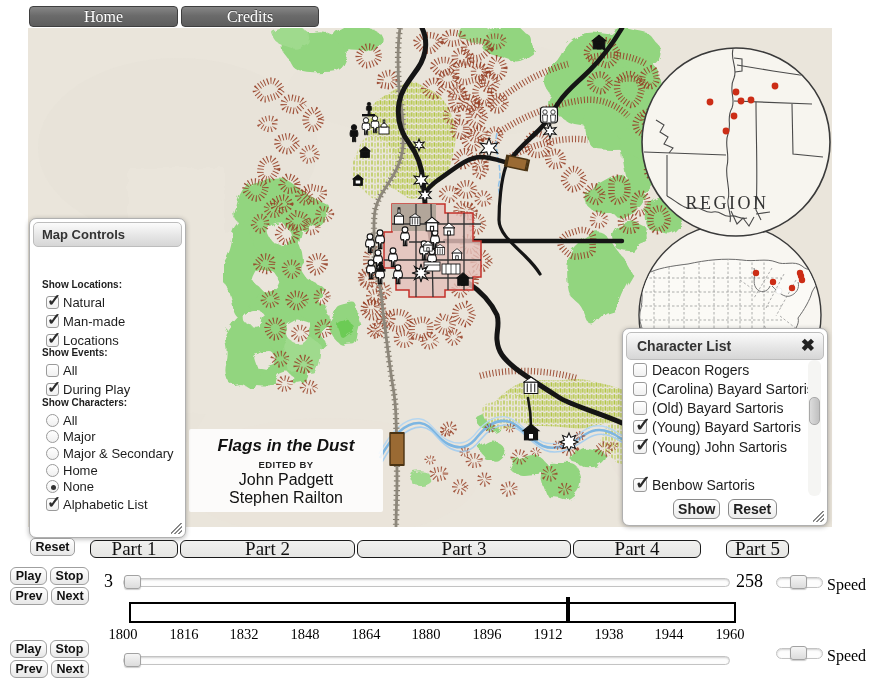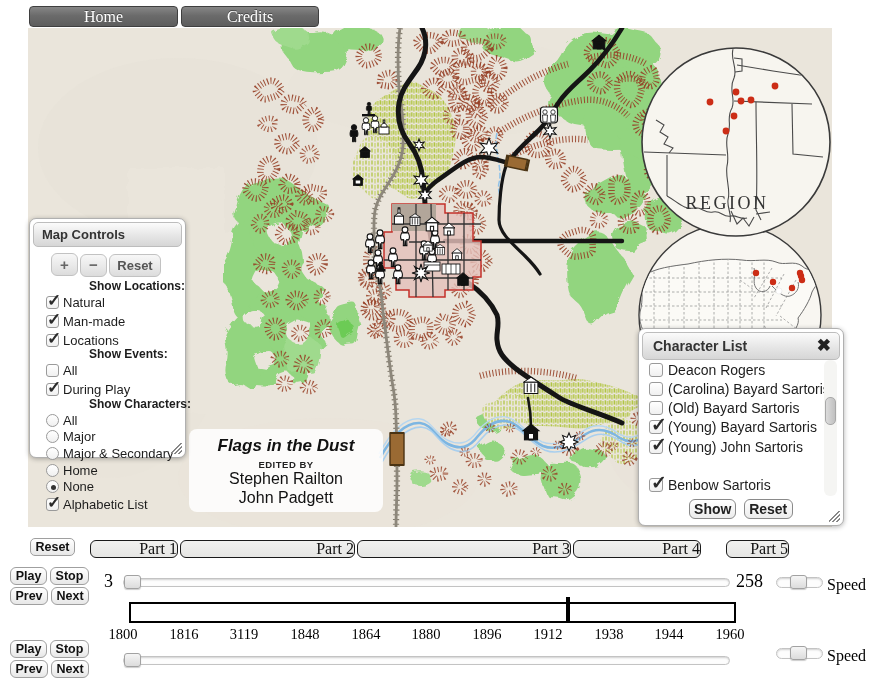--- a/index.html
+++ b/index.html
@@ -13,28 +13,28 @@
   border:1px solid #bdbdbd; border-radius:5px; font-weight:bold; color:#333; }
 .gbtn { display:inline-block; background:linear-gradient(#f7f7f7,#e9e9e9 55%,#dcdcdc); border:1px solid #c2c2c2;
   border-radius:6px; color:#666; font-weight:bold; text-align:center; }
 .cb { display:inline-block; width:13px; height:13px; border:1px solid #9a9a9a; border-radius:3px;
   background:linear-gradient(#fff,#f0f0f0); margin-right:4px; position:relative; flex:none; }
 .cb.c::after { content:"\2713"; position:absolute; left:0px; top:-7px; font-size:17px; font-weight:bold; color:#2b2b2b; }
 .rb { display:inline-block; width:13px; height:13px; border:1px solid #9a9a9a; border-radius:50%;
   background:linear-gradient(#fff,#f0f0f0); margin-right:4px; position:relative; flex:none; }
 .rb.c::after { content:""; position:absolute; left:3.5px; top:3.5px; width:5px; height:5px; border-radius:50%; background:#333; }
 .row { position:absolute; display:flex; align-items:center; font-size:13px; color:#1d1d1d; white-space:nowrap; height:15px; }
-.lab { position:absolute; font-size:12px; font-weight:bold; color:#1d1d1d; white-space:nowrap;margin-left:47px; }
+.lab { position:absolute; font-size:10px; font-weight:bold; color:#1d1d1d; white-space:nowrap; }
 .rsz { position:absolute; width:11px; height:11px; right:3px; bottom:3px;
   background:linear-gradient(135deg, transparent 0 45%, #888 45% 52%, transparent 52% 63%, #888 63% 70%, transparent 70% 81%, #888 81% 88%, transparent 88%); }
 .wbtn { position:absolute; background:linear-gradient(#ffffff,#f3f3f3 55%,#e7e7e7); border:1.5px solid #9f9f9f;
   border-radius:6px; font-size:12.5px; font-weight:bold; color:#111; text-align:center; }
 .ptab { position:absolute; top:540px; height:18px; background:linear-gradient(#f1f1ef,#e6e6e4);
-  border:1.5px solid #1a1a1a; border-radius:6px; font-family:"Liberation Serif",serif; font-size:16px;
-  color:#111; text-align:right; line-height:15.5px; }
+  border:1.5px solid #1a1a1a; border-radius:6px; font-family:"Liberation Serif",serif; font-size:19px;
+  color:#111; text-align:center; line-height:15.5px; }
 .strack { position:absolute; height:9px; background:#fdfdfd; border:1px solid #c3c3c3; border-radius:5px;
   box-shadow:inset 0 1px 2px rgba(0,0,0,0.18); }
 .sthumb { position:absolute; width:17px; height:14px; background:linear-gradient(#f5f5f5,#dcdcdc);
   border:1px solid #a2a2a2; border-radius:3px; box-shadow:0 1px 1px rgba(0,0,0,0.2); }
 .serif { font-family:"Liberation Serif",serif; color:#000; }
 .yr { position:absolute; top:626px; font-family:"Liberation Serif",serif; font-size:14.5px; color:#000;
   width:60px; text-align:center; }
 .clrow { font-size:14px; height:15px; }
 .clrow .cb { width:14px; height:14px; margin-right:5px; }
 .clrow .cb.c::after { left:1px; top:-8px; font-size:19px; }
@@ -449,50 +449,47 @@
 <circle cx="682" cy="74" r="3.4" fill="#cc2d16"></circle>
 <circle cx="713" cy="73" r="3.4" fill="#cc2d16"></circle>
 <circle cx="723" cy="72" r="3.4" fill="#cc2d16"></circle>
 <circle cx="706" cy="88" r="3.4" fill="#cc2d16"></circle>
 <circle cx="698" cy="103" r="3.4" fill="#cc2d16"></circle>
 <text x="699" y="181" text-anchor="middle" font-family="Liberation Serif, serif" font-size="18" letter-spacing="2.5" fill="#333">REGION</text>
 </g>
 </svg>
 </div>
 
-<div class="abs" style="left:189px;top:429px;width:194px;height:83px;background:rgba(255,255,255,0.85);border-radius:8px;text-align:center;">
+<div class="abs" style="left:189px;top:429px;width:194px;height:83px;background:rgba(255,255,255,0.85);border-radius:2px;text-align:center;">
   <div style="font-weight:bold;font-style:italic;font-size:17px;color:#111;margin-top:7px;">Flags in the Dust</div>
   <div style="font-size:9.5px;font-weight:bold;color:#222;letter-spacing:0.5px;margin-top:3px;">EDITED BY</div>
+  <div style="font-size:16px;color:#111;margin-top:1px;">John Padgett</div>
   <div style="font-size:16px;color:#111;">Stephen Railton</div>
-  <div style="font-size:16px;color:#111;margin-top:1px;">John Padgett</div>
 </div>
 
-<div class="panel" style="left:29px;top:218px;width:157px;height:240px;">
+<div class="panel" style="left:29px;top:218px;width:157px;height:320px;">
   <div class="phead" style="font-size:13px;padding:4px 8px;">Map Controls</div>
-  <div class="abs" style="left:21px;top:34px;">
-    <span class="gbtn" style="width:27px;height:23px;line-height:21px;font-size:15px;">+</span><span class="gbtn" style="width:27px;height:23px;line-height:19px;font-size:15px;margin-left:2px;">−</span><span class="gbtn" style="width:52px;height:23px;line-height:21px;font-size:13px;margin-left:2px;color:#555;">Reset</span>
-  </div>
   <div class="lab" style="left:12px;top:59.5px;">Show Locations:</div>
     <div class="row" style="left:16px;top:75.5px;"><span class="cb c"></span>Natural</div>
     <div class="row" style="left:16px;top:94.9px;"><span class="cb c"></span>Man-made</div>
     <div class="row" style="left:16px;top:114.3px;"><span class="cb c"></span>Locations</div>
     <div class="lab" style="left:12px;top:128.0px;">Show Events:</div>
     <div class="row" style="left:16px;top:143.9px;"><span class="cb"></span>All</div>
     <div class="row" style="left:16px;top:163.3px;"><span class="cb c"></span>During Play</div>
     <div class="lab" style="left:12px;top:177.9px;">Show Characters:</div>
     <div class="row" style="left:16px;top:193.7px;"><span class="rb"></span>All</div>
     <div class="row" style="left:16px;top:210.4px;"><span class="rb"></span>Major</div>
     <div class="row" style="left:16px;top:227.0px;"><span class="rb"></span>Major &amp; Secondary</div>
     <div class="row" style="left:16px;top:243.6px;"><span class="rb"></span>Home</div>
     <div class="row" style="left:16px;top:260.2px;"><span class="rb c"></span>None</div>
     <div class="row" style="left:16px;top:277.8px;"><span class="cb c"></span>Alphabetic List</div>
   <div class="rsz"></div>
 </div>
 
-<div class="panel" style="left:638px;top:328px;width:206px;height:198px;">
+<div class="panel" style="left:622px;top:328px;width:206px;height:198px;">
   <div class="phead" style="font-size:14px;padding:5px 10px;">Character List
     <span style="position:absolute;right:8px;top:2px;font-size:17px;color:#222;">✖</span></div>
   <div class="row clrow" style="left:10px;top:33.0px;"><span class="cb"></span>Deacon Rogers</div>
     <div class="row clrow" style="left:10px;top:52.3px;"><span class="cb"></span>(Carolina) Bayard Sartoris</div>
     <div class="row clrow" style="left:10px;top:71.6px;"><span class="cb"></span>(Old) Bayard Sartoris</div>
     <div class="row clrow" style="left:10px;top:90.9px;"><span class="cb c"></span>(Young) Bayard Sartoris</div>
     <div class="row clrow" style="left:10px;top:110.2px;"><span class="cb c"></span>(Young) John Sartoris</div>
     <div class="row clrow" style="left:10px;top:148.8px;"><span class="cb c"></span>Benbow Sartoris</div>
   <div class="abs" style="right:6px;top:31px;width:13px;height:136px;background:#f5f5f3;border-radius:6px;z-index:5;">
     <div style="position:absolute;left:1px;top:37px;width:11px;height:28px;background:linear-gradient(90deg,#dcdcdc,#c0c0c0);border:1px solid #a8a8a8;border-radius:5px;"></div>
@@ -521,21 +518,21 @@
 <div class="sthumb" style="left:124px;top:575px;"></div>
 <div class="serif abs" style="left:736px;top:571px;font-size:18px;">258</div>
 <div class="strack" style="left:776px;top:577px;width:47px;height:11px;border-radius:6px;"></div>
 <div class="sthumb" style="left:790px;top:575px;"></div>
 <div class="serif abs" style="left:827px;top:576px;font-size:16px;">Speed</div>
 
 <div class="abs" style="left:129px;top:602px;width:607px;height:21px;border:2px solid #000;background:#fff;"></div>
 <div class="abs" style="left:566px;top:597px;width:3.5px;height:26px;background:#000;"></div>
 <div class="yr" style="left:93px;">1800</div>
 <div class="yr" style="left:154px;">1816</div>
-<div class="yr" style="left:214px;">3119</div>
+<div class="yr" style="left:214px;">1832</div>
 <div class="yr" style="left:275px;">1848</div>
 <div class="yr" style="left:336px;">1864</div>
 <div class="yr" style="left:396px;">1880</div>
 <div class="yr" style="left:457px;">1896</div>
 <div class="yr" style="left:518px;">1912</div>
 <div class="yr" style="left:579px;">1938</div>
 <div class="yr" style="left:639px;">1944</div>
 <div class="yr" style="left:700px;">1960</div>
 
 <div class="wbtn" style="left:10px;top:640px;width:37px;height:18px;line-height:16px;">Play</div>

